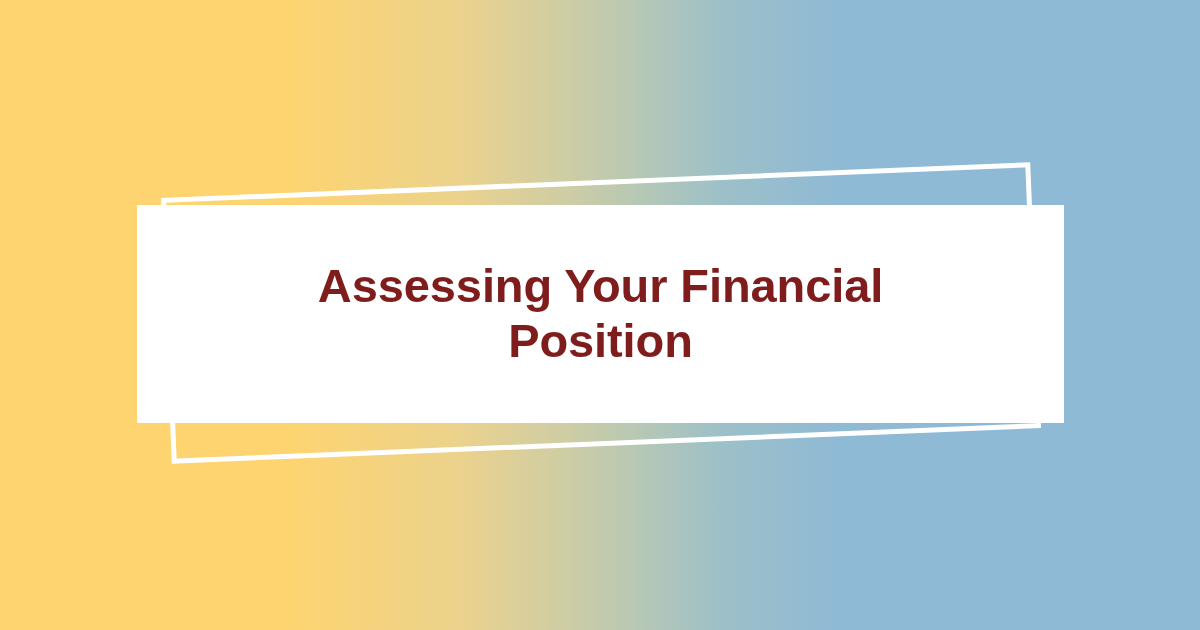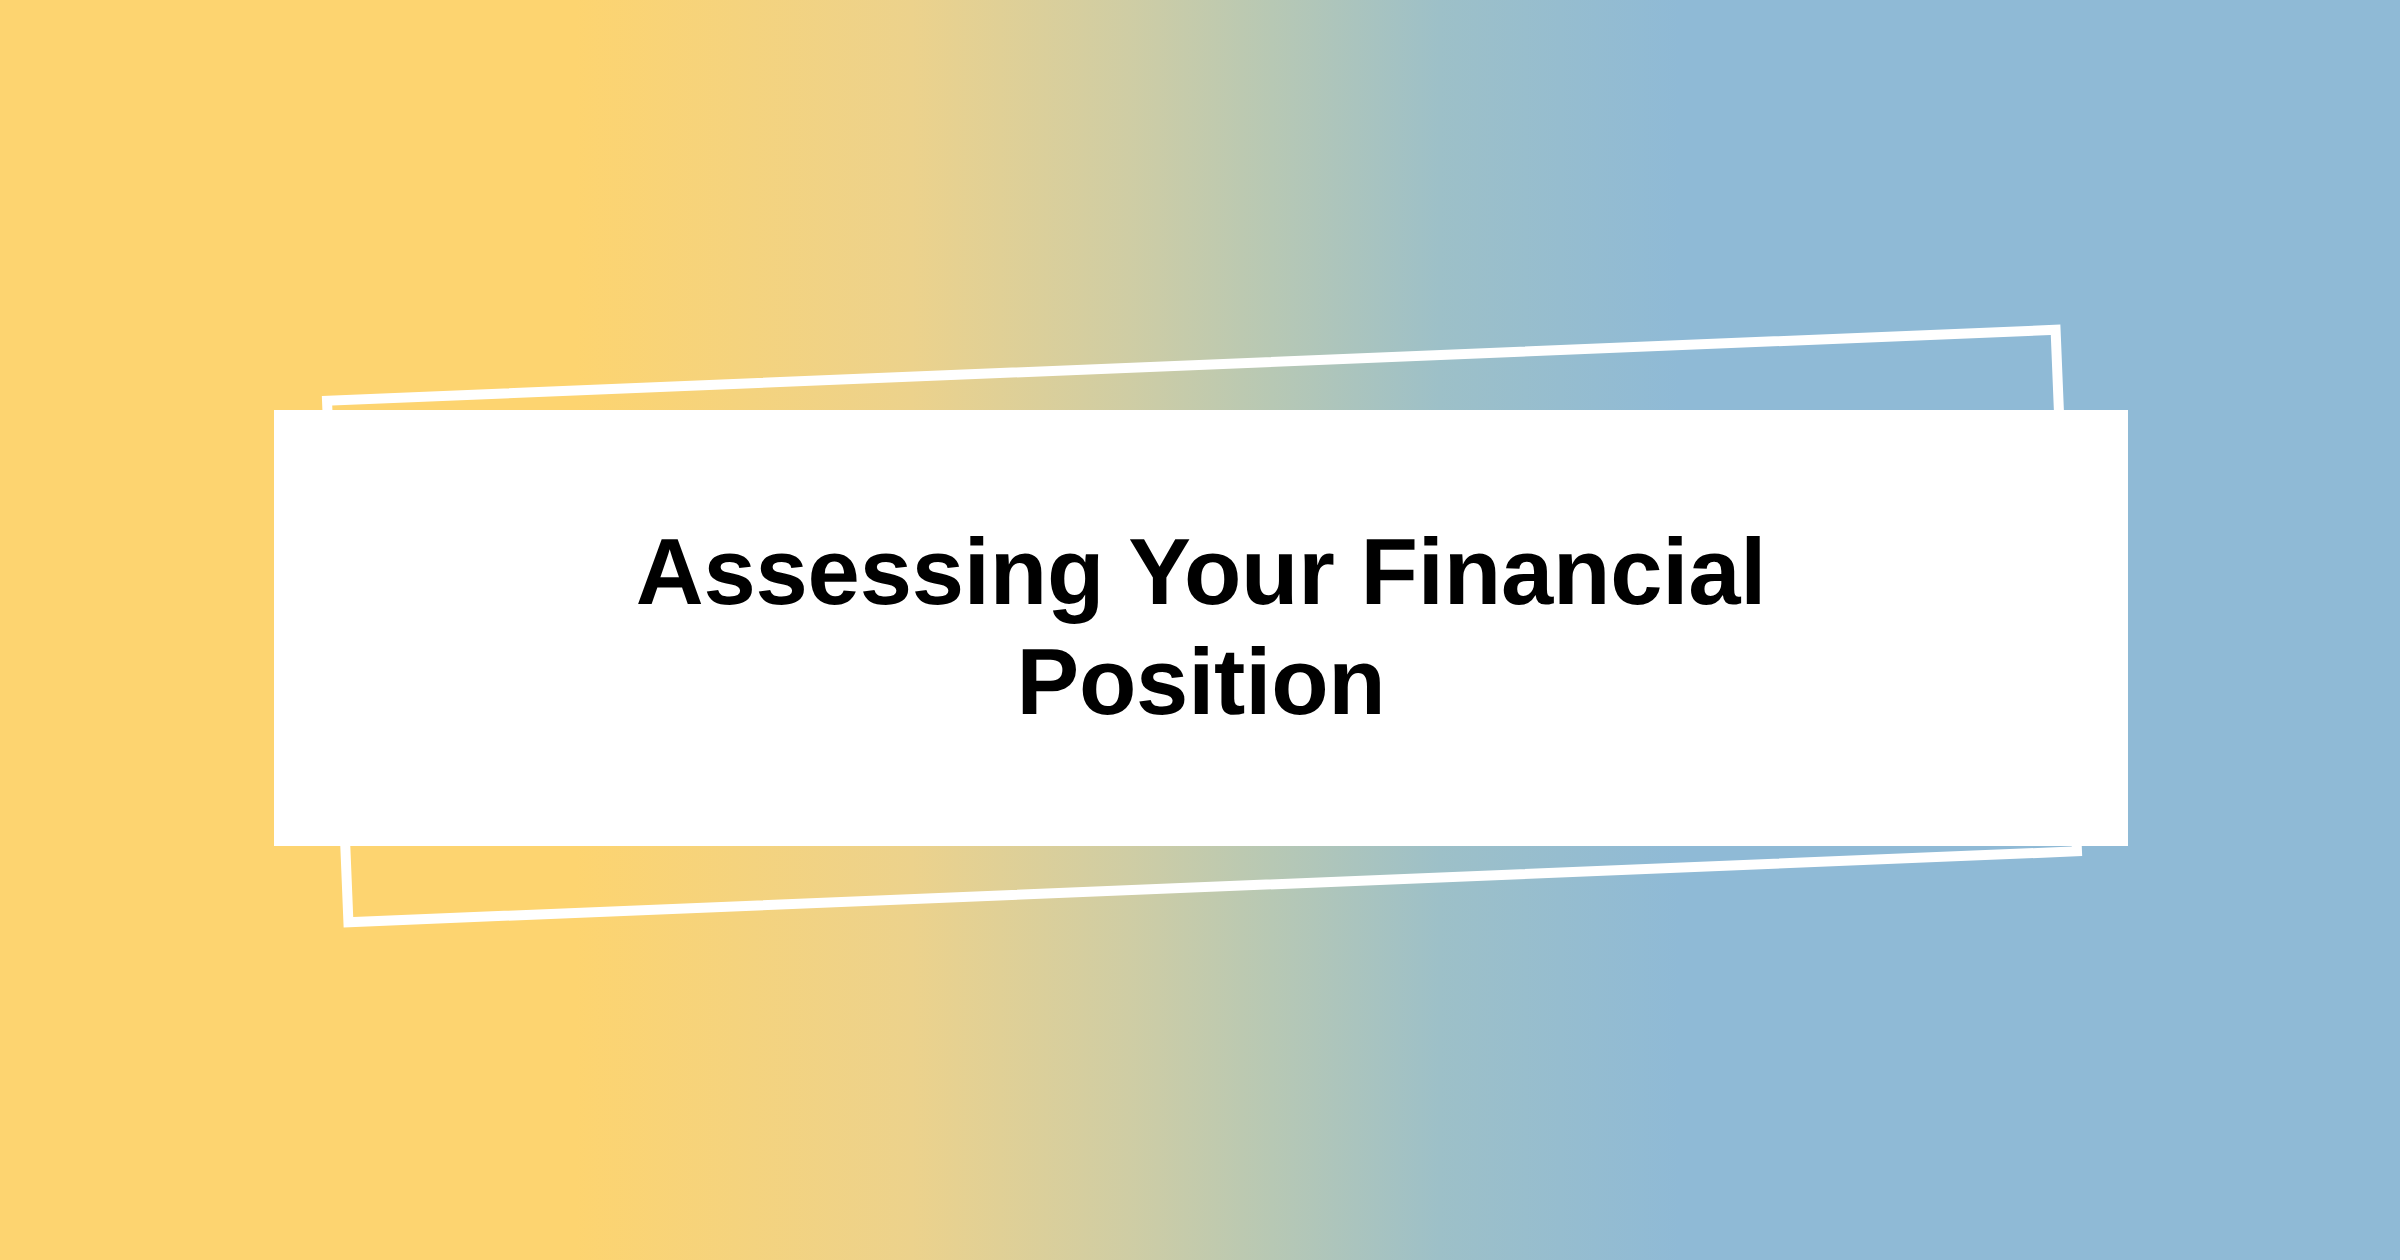--- a/index.html
+++ b/index.html
@@ -62,21 +62,21 @@
     padding: 0 40px;
   }
 
   .title-text {
     margin: 4px;
     font-family: "Liberation Sans Narrow", "Liberation Sans", "DejaVu Sans Condensed", "DejaVu Sans", sans-serif;
     font-weight: 700;
     font-size: 47px;
     line-height: 1.17;
     letter-spacing: -0.1px;
-    color: #000000;
+    color: #7f1d1d;
     text-align: center;
     max-width: 640px;
     word-wrap: break-word;
   }
 </style>
 </head>
 <body>
 
 <div id="poster">
 

